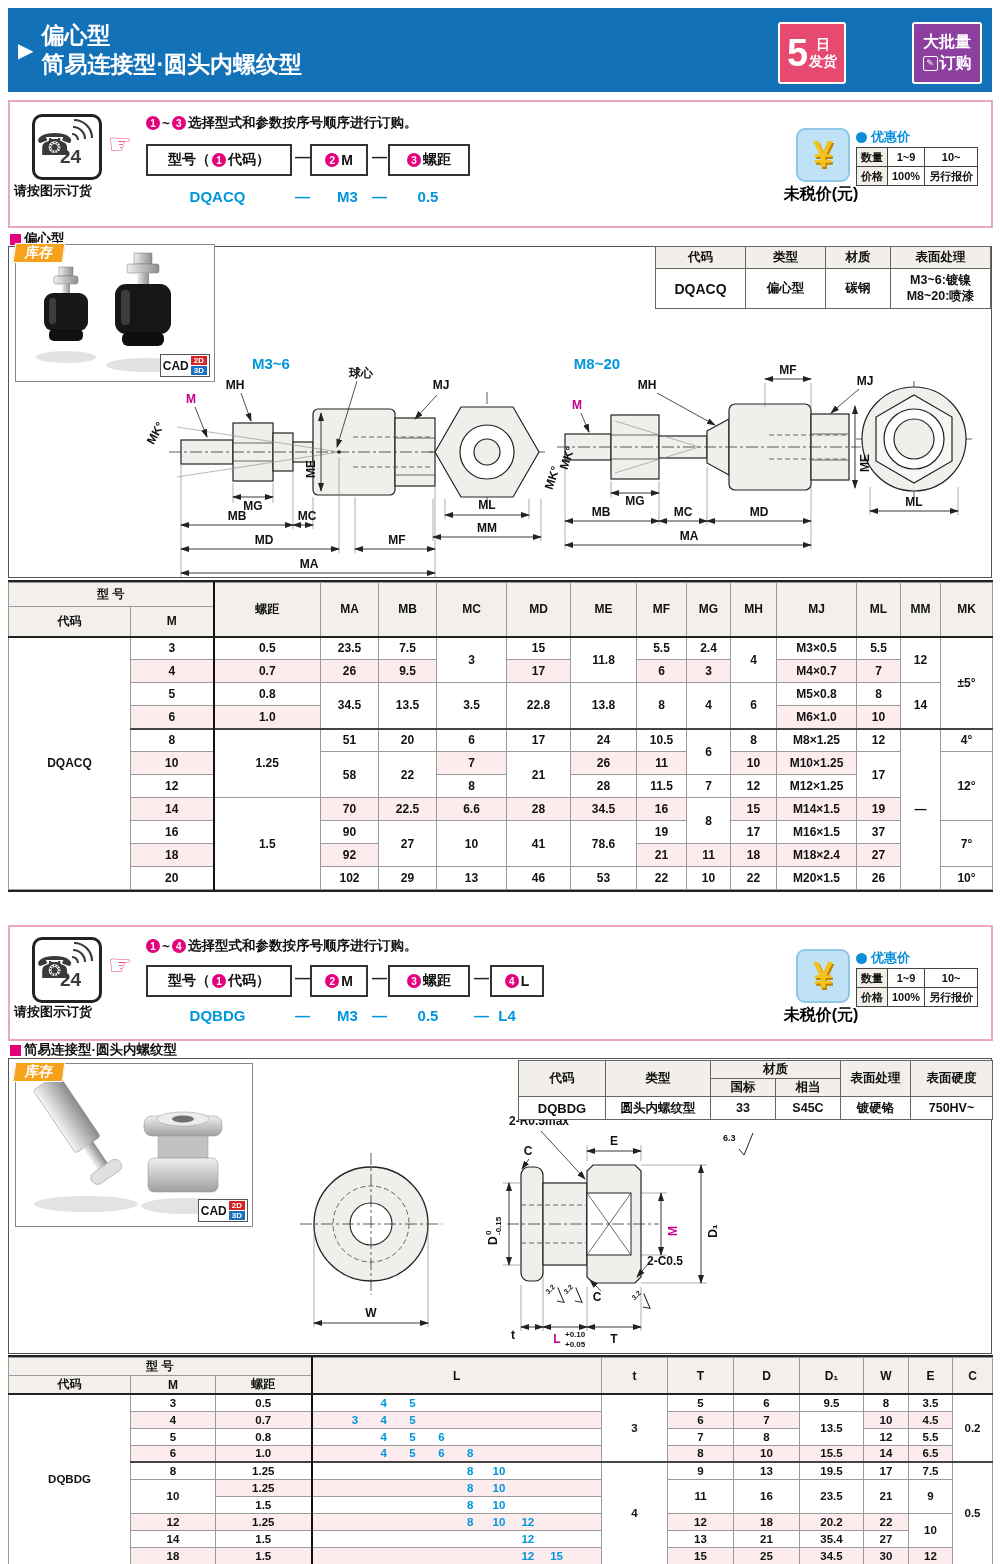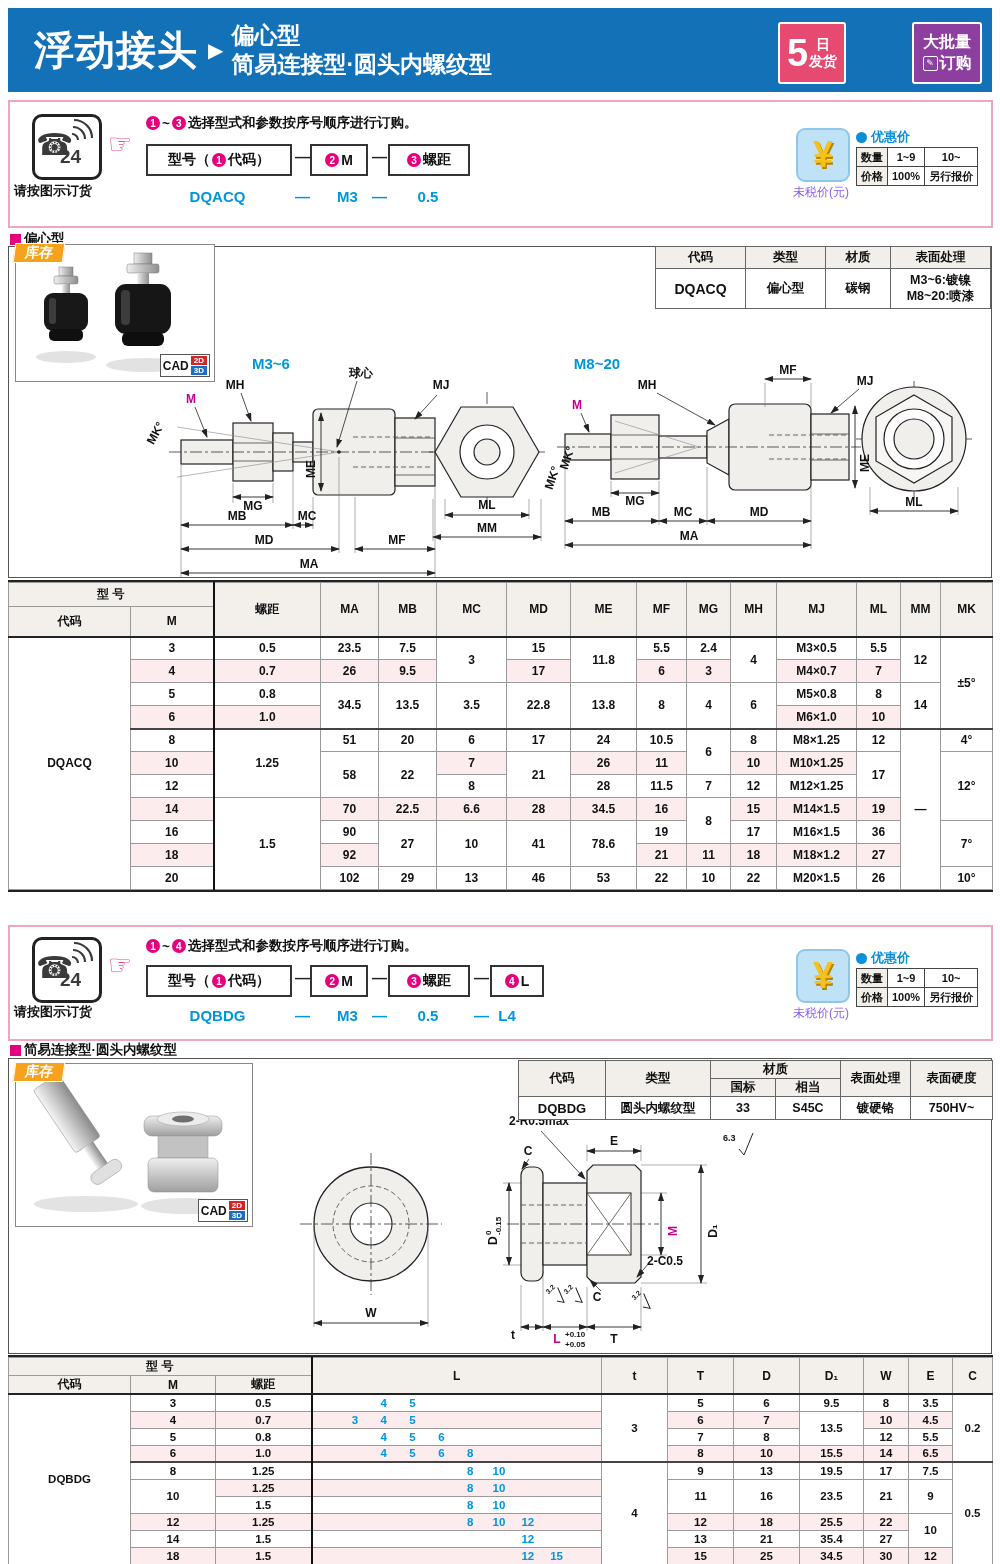--- a/index.html
+++ b/index.html
@@ -30,21 +30,21 @@
   .fbox{position:absolute;height:28px;border:2px solid #333;background:#fff;display:flex;align-items:center;justify-content:center;gap:2px;font-size:14px;font-weight:bold;color:#111;white-space:nowrap;top:42px;}
   .fdash{position:absolute;top:46px;font-size:15px;font-weight:bold;color:#222;}
   .ex{position:absolute;top:86px;font-size:15px;font-weight:bold;color:#0096dc;text-align:center;}
   .yenbox{position:absolute;left:786px;top:26px;width:50px;height:50px;background:#bfe2f6;border:2px solid #8ec7e8;border-radius:9px;display:flex;align-items:center;justify-content:center;}
   .yen{font-size:36px;font-weight:bold;color:#f6c11a;text-shadow:1.5px 1.5px 0 #b98200;}
   .ptitle{position:absolute;left:846px;top:26px;font-size:13px;font-weight:bold;color:#0b8fd8;display:flex;align-items:center;gap:4px;white-space:nowrap;}
   .pdot{width:11px;height:11px;border-radius:50%;background:#0b8fd8;}
   .ptab{position:absolute;left:846px;top:45px;border-collapse:collapse;}
   .ptab td{border:1px solid #444;font-size:11px;font-weight:bold;color:#111;text-align:center;padding:1px 4px;height:16px;white-space:nowrap;}
   .ptab td.h{background:#f2efe9;}
-  .pnote{position:absolute;left:764px;top:82px;width:94px;text-align:center;font-size:12px;font-weight:normal;color:#8b5cf6;white-space:nowrap;}
+  .pnote{position:absolute;left:764px;top:82px;width:94px;text-align:center;font-size:16px;font-weight:bold;color:#000000;white-space:nowrap;}
   
   .seclab{font-size:13.5px;font-weight:bold;color:#111;display:flex;align-items:center;gap:3px;white-space:nowrap;}
   .sq{width:11px;height:11px;background:#e5007d;display:inline-block;}
   
   .diabox{border:1px solid #555;background:#fff;}
   .photobox{position:absolute;border:1px solid #888;background:#fff;}
   .stock{position:absolute;left:-2px;top:-2px;background:#f6a21d;color:#fff;font-weight:bold;font-size:14px;padding:0 10px;transform:skewX(-8deg);border:1px solid #fff;}
   .cadbox{position:absolute;right:4px;bottom:4px;display:flex;align-items:center;border:1px solid #555;background:#fff;padding:1px 2px;gap:2px;}
   .cadbox b{font-size:12px;color:#111;letter-spacing:0;}
   .cadcol{display:flex;flex-direction:column;gap:1px;}
@@ -76,21 +76,20 @@
   .lgrid{display:grid;grid-template-columns:repeat(8,1fr);padding:0 30px 0 28px;}
   .l-num{color:#0096dc;font-weight:bold;text-align:center;font-size:11.5px;}
   .zb{}
 </style>
 </head>
 <body>
 
 <div id="page">
 
   <div class="abs hdr">
-    <span class="t1">浮动接头</span>
     <span class="arr">▶</span>
     <span class="sub">
       <span>偏心型</span><br>
       <span>简易连接型·圆头内螺纹型</span>
     </span>
     <div class="badge1">
       <span class="n">5</span>
       <span class="col">
         <span>日</span>
         <span>发货</span>
@@ -532,30 +531,30 @@
       <tr>
         <td class="blue">16</td>
         <td>90</td>
             <td rowspan="2">27</td>
         <td rowspan="2">10</td>
             <td rowspan="2">41</td>
         <td rowspan="2">78.6</td>
             <td>19</td>
         <td>17</td>
             <td>M16×1.5</td>
-        <td>36</td>
+        <td>37</td>
             <td rowspan="2">7°</td>
       </tr>
       <tr class="p">
         <td class="blue zb">18</td>
         <td class="zb">92</td>
             <td class="zb">21</td>
         <td class="zb">11</td>
             <td class="zb">18</td>
-        <td class="zb">M18×1.2</td>
+        <td class="zb">M18×2.4</td>
             <td class="zb">27</td>
       </tr>
       <tr>
         <td class="blue">20</td>
         <td>102</td>
             <td>29</td>
         <td>13</td>
             <td>46</td>
         <td>53</td>
             <td>22</td>
@@ -962,21 +961,21 @@
             <td class="blue zb">1.25</td>
         <td class="zb vthick">
               <div class="lgrid">
                 <span class="l-num" style="grid-column: 5;">8</span>
                 <span class="l-num" style="grid-column: 6;">10</span>
                 <span class="l-num" style="grid-column: 7;">12</span>
               </div>
             </td>
         <td class="zb">12</td>
             <td class="zb">18</td>
-        <td class="zb">25.5</td>
+        <td class="zb">20.2</td>
             <td class="zb">22</td>
         <td rowspan="2">10</td>
       </tr>
       <tr>
         <td class="blue">14</td>
             <td class="blue">1.5</td>
         <td class="vthick">
               <div class="lgrid">
                 <span class="l-num" style="grid-column: 7;">12</span>
               </div>

